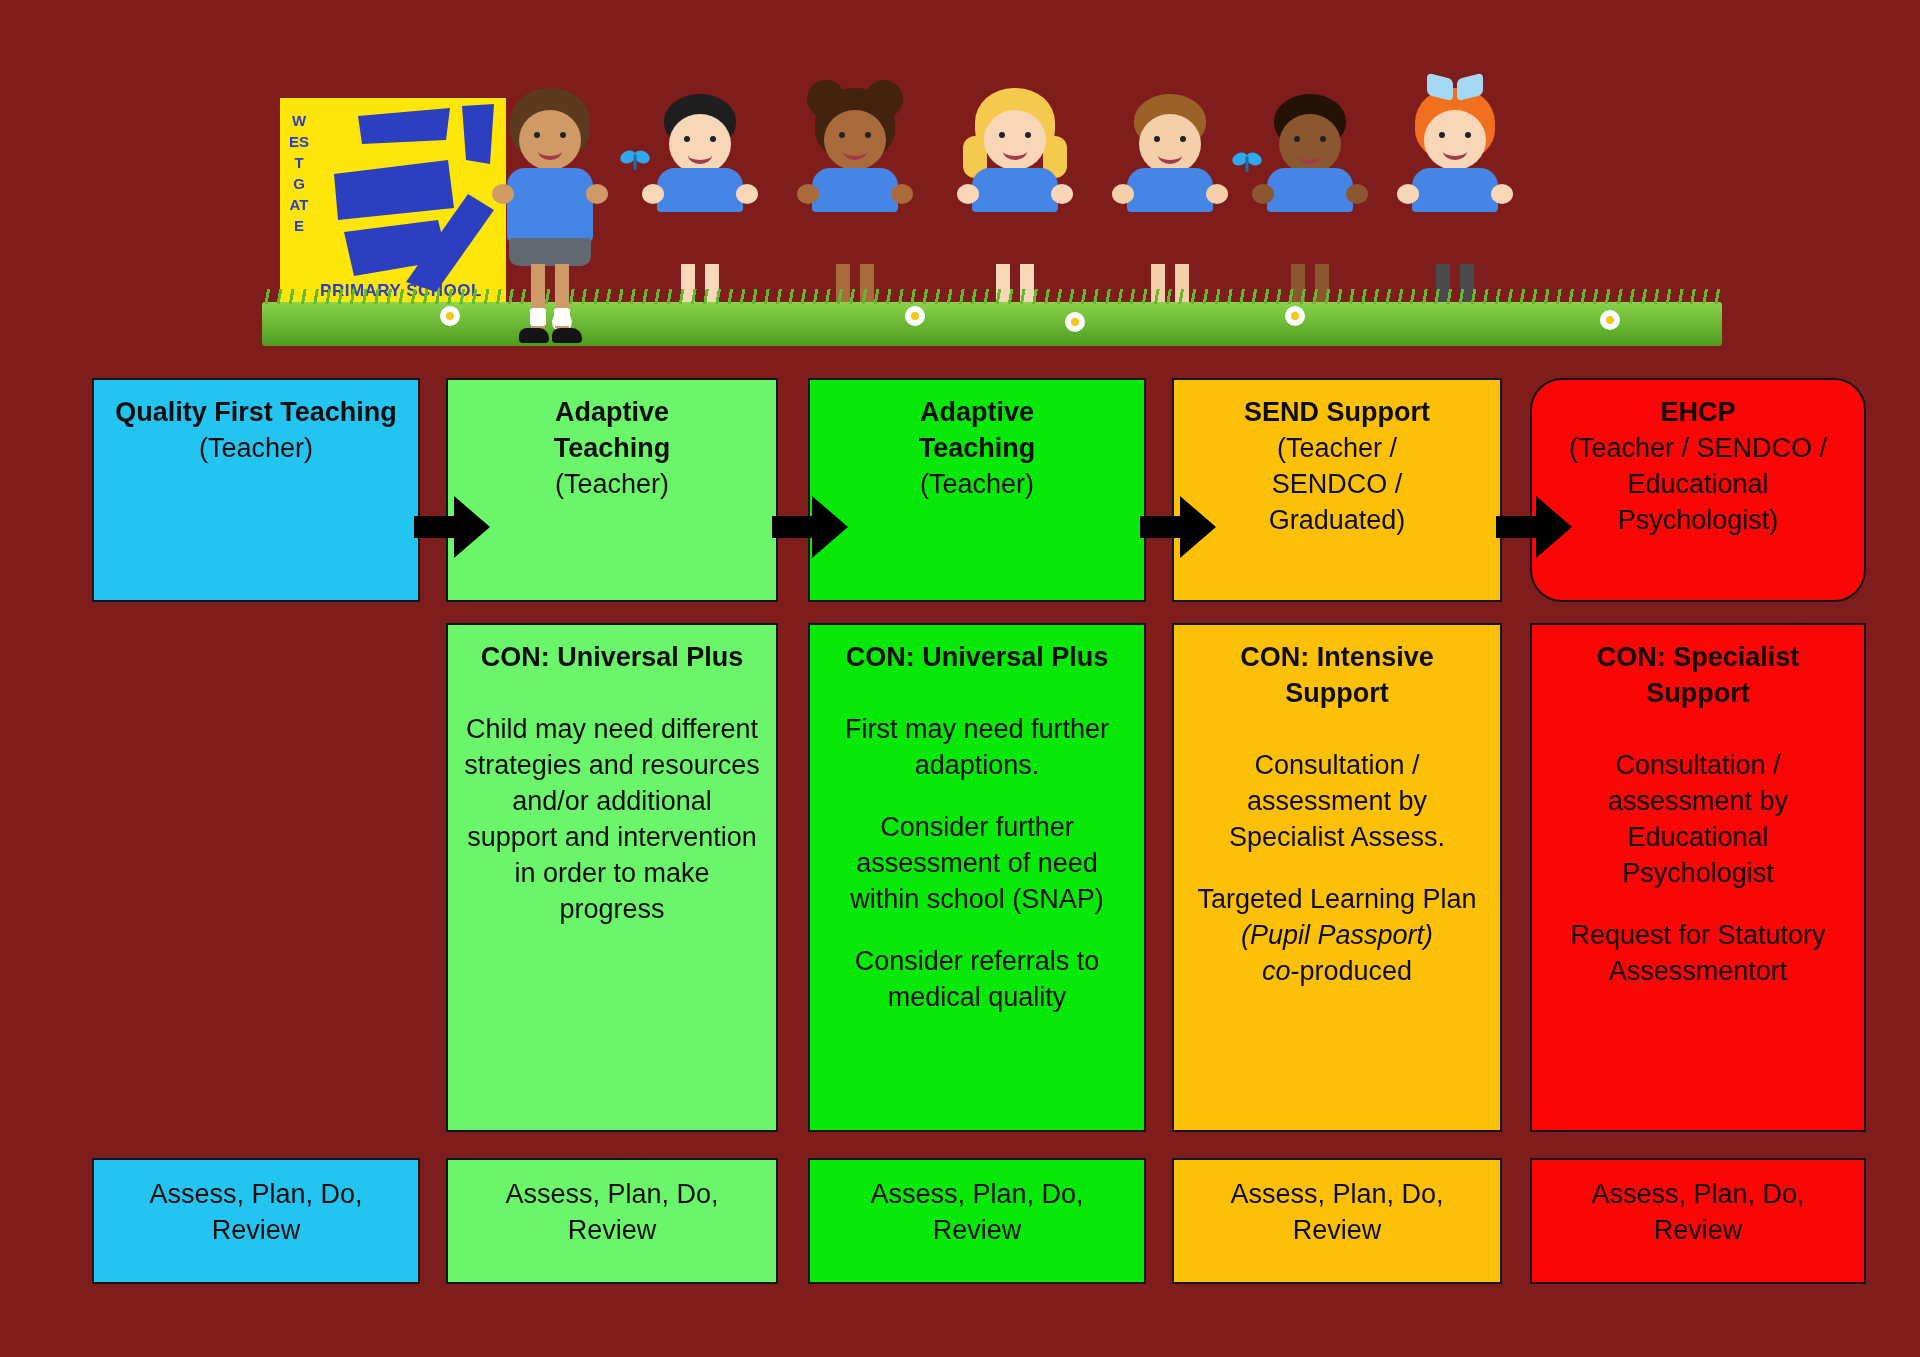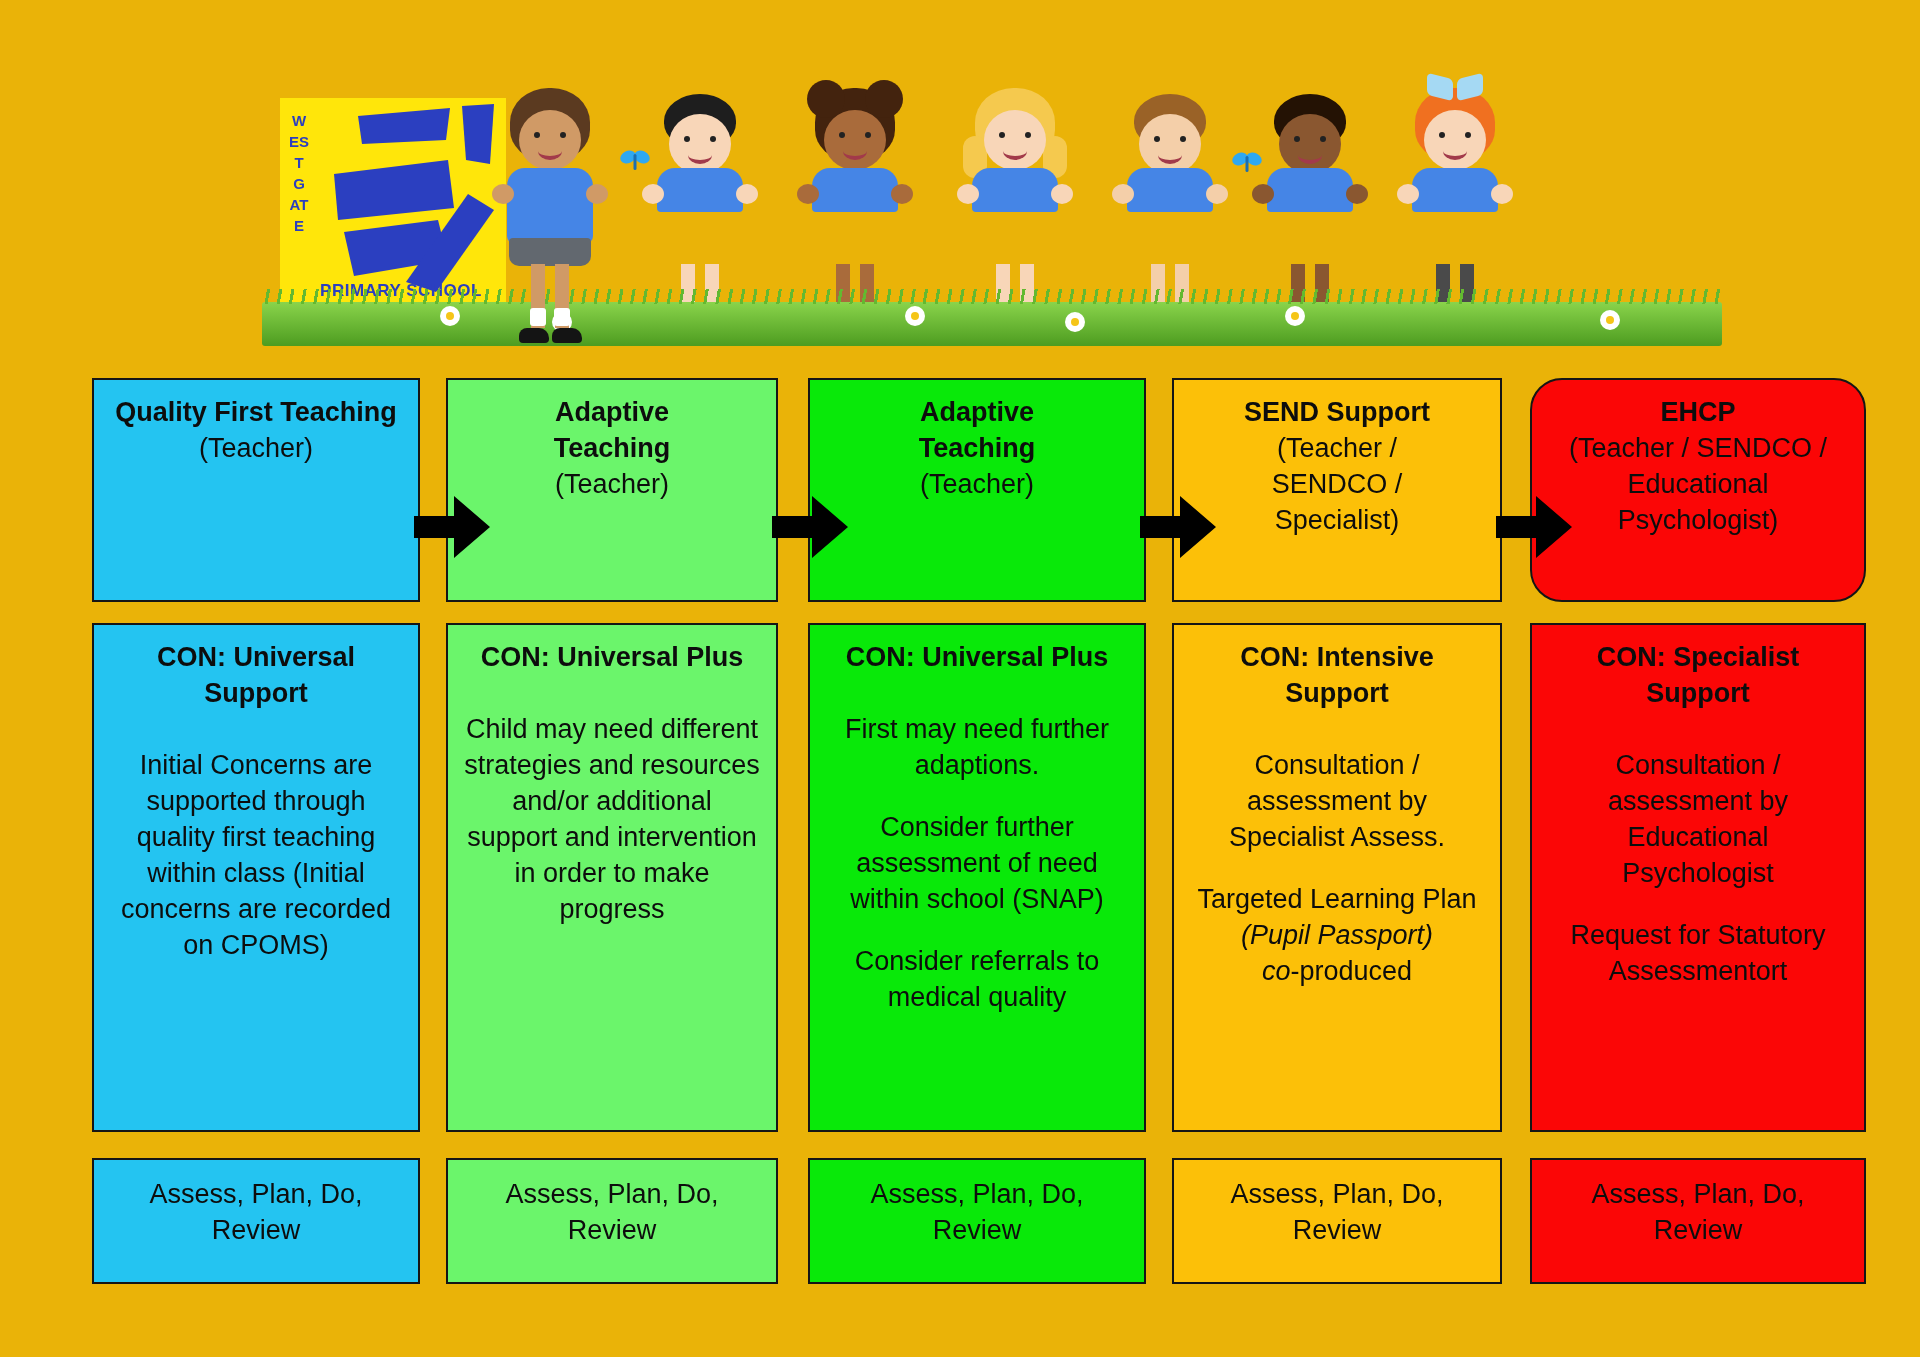--- a/index.html
+++ b/index.html
@@ -1,16 +1,16 @@
 <!DOCTYPE html>
 <html><head>
 <meta charset="utf-8">
 <style>
   html,body{margin:0;padding:0;background:#fff;}
-  .canvas{position:relative;width:1920px;height:1357px;background:#eab308;overflow:hidden;
+  .canvas{position:relative;width:1920px;height:1357px;background:#7f1d1d;overflow:hidden;
           font-family:"Liberation Sans", sans-serif;color:#0d0d0d;}
 
   
   .logo{position:absolute;left:280px;top:98px;width:226px;height:209px;background:#ffe60a;z-index:1;}
   .logo-vert{position:absolute;left:9px;top:12px;width:20px;font-size:15px;font-weight:700;
              color:#2b3fc0;word-break:break-all;line-height:21px;text-align:center;}
   .logo-burst{position:absolute;left:30px;top:4px;}
   .logo-bottom{position:absolute;left:20px;right:4px;bottom:6px;text-align:center;
                font-size:17px;font-weight:700;color:#2b3fc0;letter-spacing:.5px;}
 
@@ -228,24 +228,20 @@
     <rect x="13.5" y="6" width="3" height="16" rx="1.5" fill="#1b6fb0"></rect>
   </svg>
 
   <section class="col" id="c1">
     <div class="box top" style="background: rgb(36, 196, 241);">
       <div class="stage">
         <b>Quality First Teaching</b>
         <span>(Teacher)</span>
       </div>
     </div>
-    <div class="box mid" style="background: rgb(36, 196, 241);">
-      <h3>CON: Universal Support</h3>
-      <p>Initial Concerns are supported through quality first teaching within class (Initial concerns are recorded on CPOMS)</p>
-    </div>
     <div class="box bot" style="background: rgb(36, 196, 241);">
       <p>Assess, Plan, Do, Review</p>
     </div>
   </section>
 
   <section class="col" id="c2">
     <div class="box top" style="background: rgb(107, 245, 107);">
       <div class="stage">
         <b>Adaptive</b><br>
         <b>Teaching</b><br>
@@ -279,21 +275,21 @@
       <p>Assess, Plan, Do, Review</p>
     </div>
   </section>
 
   <section class="col" id="c4">
     <div class="box top" style="background: rgb(252, 192, 8);">
       <div class="stage">
         <b>SEND Support</b><br>
         <span>(Teacher /</span><br>
         <span>SENDCO /</span><br>
-        <span>Specialist)</span>
+        <span>Graduated)</span>
       </div>
     </div>
     <div class="box mid" style="background: rgb(252, 192, 8);">
       <h3>CON: Intensive Support</h3>
       <p>Consultation / assessment by Specialist Assess.</p>
       <p><span>Targeted Learning Plan </span><em>(Pupil Passport)</em><br><em>co</em><span>-produced</span></p>
     </div>
     <div class="box bot" style="background: rgb(252, 192, 8);">
       <p>Assess, Plan, Do, Review</p>
     </div>

